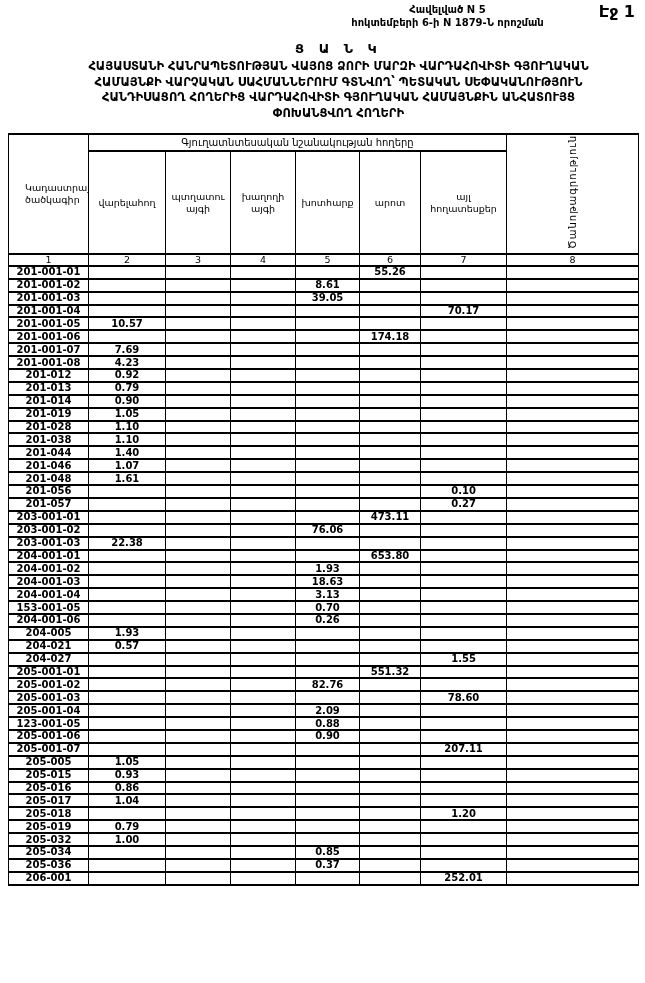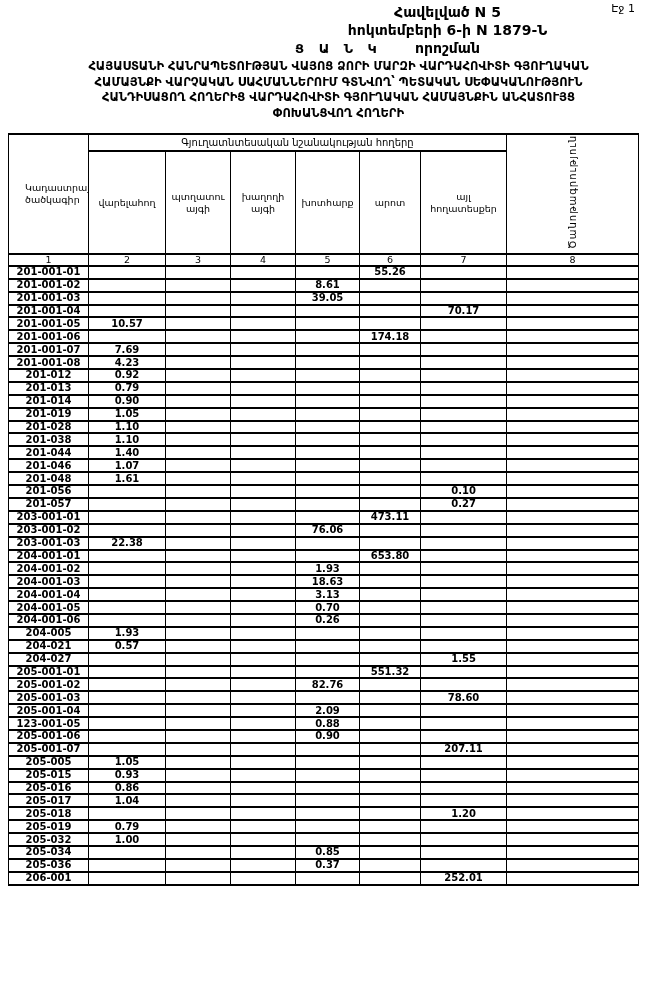--- a/index.html
+++ b/index.html
@@ -2,24 +2,24 @@
 <html><head>
 <meta charset="utf-8">
 <style>
   * { margin:0; padding:0; box-sizing:border-box; }
   html,body { background:#e8e8e8; }
   .page {
     position:relative; width:645px; height:983px; background:#fff;
     font-family:"DejaVu Sans", sans-serif; color:#000; overflow:hidden;
     margin:0 auto;
   }
-  .page-no { position:absolute; top:2px; right:10px; font-size:11px; font-weight:normal; }
+  .page-no { position:absolute; top:2px; right:10px; font-size:16px; font-weight:bold; }
   .annex {
     position:absolute; top:3px; left:315px; width:265px; text-align:center;
-    font-size:14px; font-weight:bold; line-height:1.3;
+    font-size:10px; font-weight:bold; line-height:1.3;
   }
   .titles { position:absolute; top:41px; left:16px; width:100%; text-align:center; font-weight:bold; }
   .heading { font-size:13px; letter-spacing:5px; margin-bottom:3px; }
   .tline { font-size:11.5px; line-height:1.35; white-space:nowrap; }
 
   table.land {
     position:absolute; left:8px; top:133px; width:630px;
     border-collapse:collapse; table-layout:fixed;
   }
   table.land th, table.land td {
@@ -350,21 +350,21 @@
           <td>204-001-04</td>
           <td></td>
           <td></td>
           <td></td>
           <td>3.13</td>
           <td></td>
           <td></td>
           <td></td>
         </tr>
         <tr class="datarow">
-          <td>204-001-05</td>
+          <td>153-001-05</td>
           <td></td>
           <td></td>
           <td></td>
           <td>0.70</td>
           <td></td>
           <td></td>
           <td></td>
         </tr>
         <tr class="datarow">
           <td>204-001-06</td>

